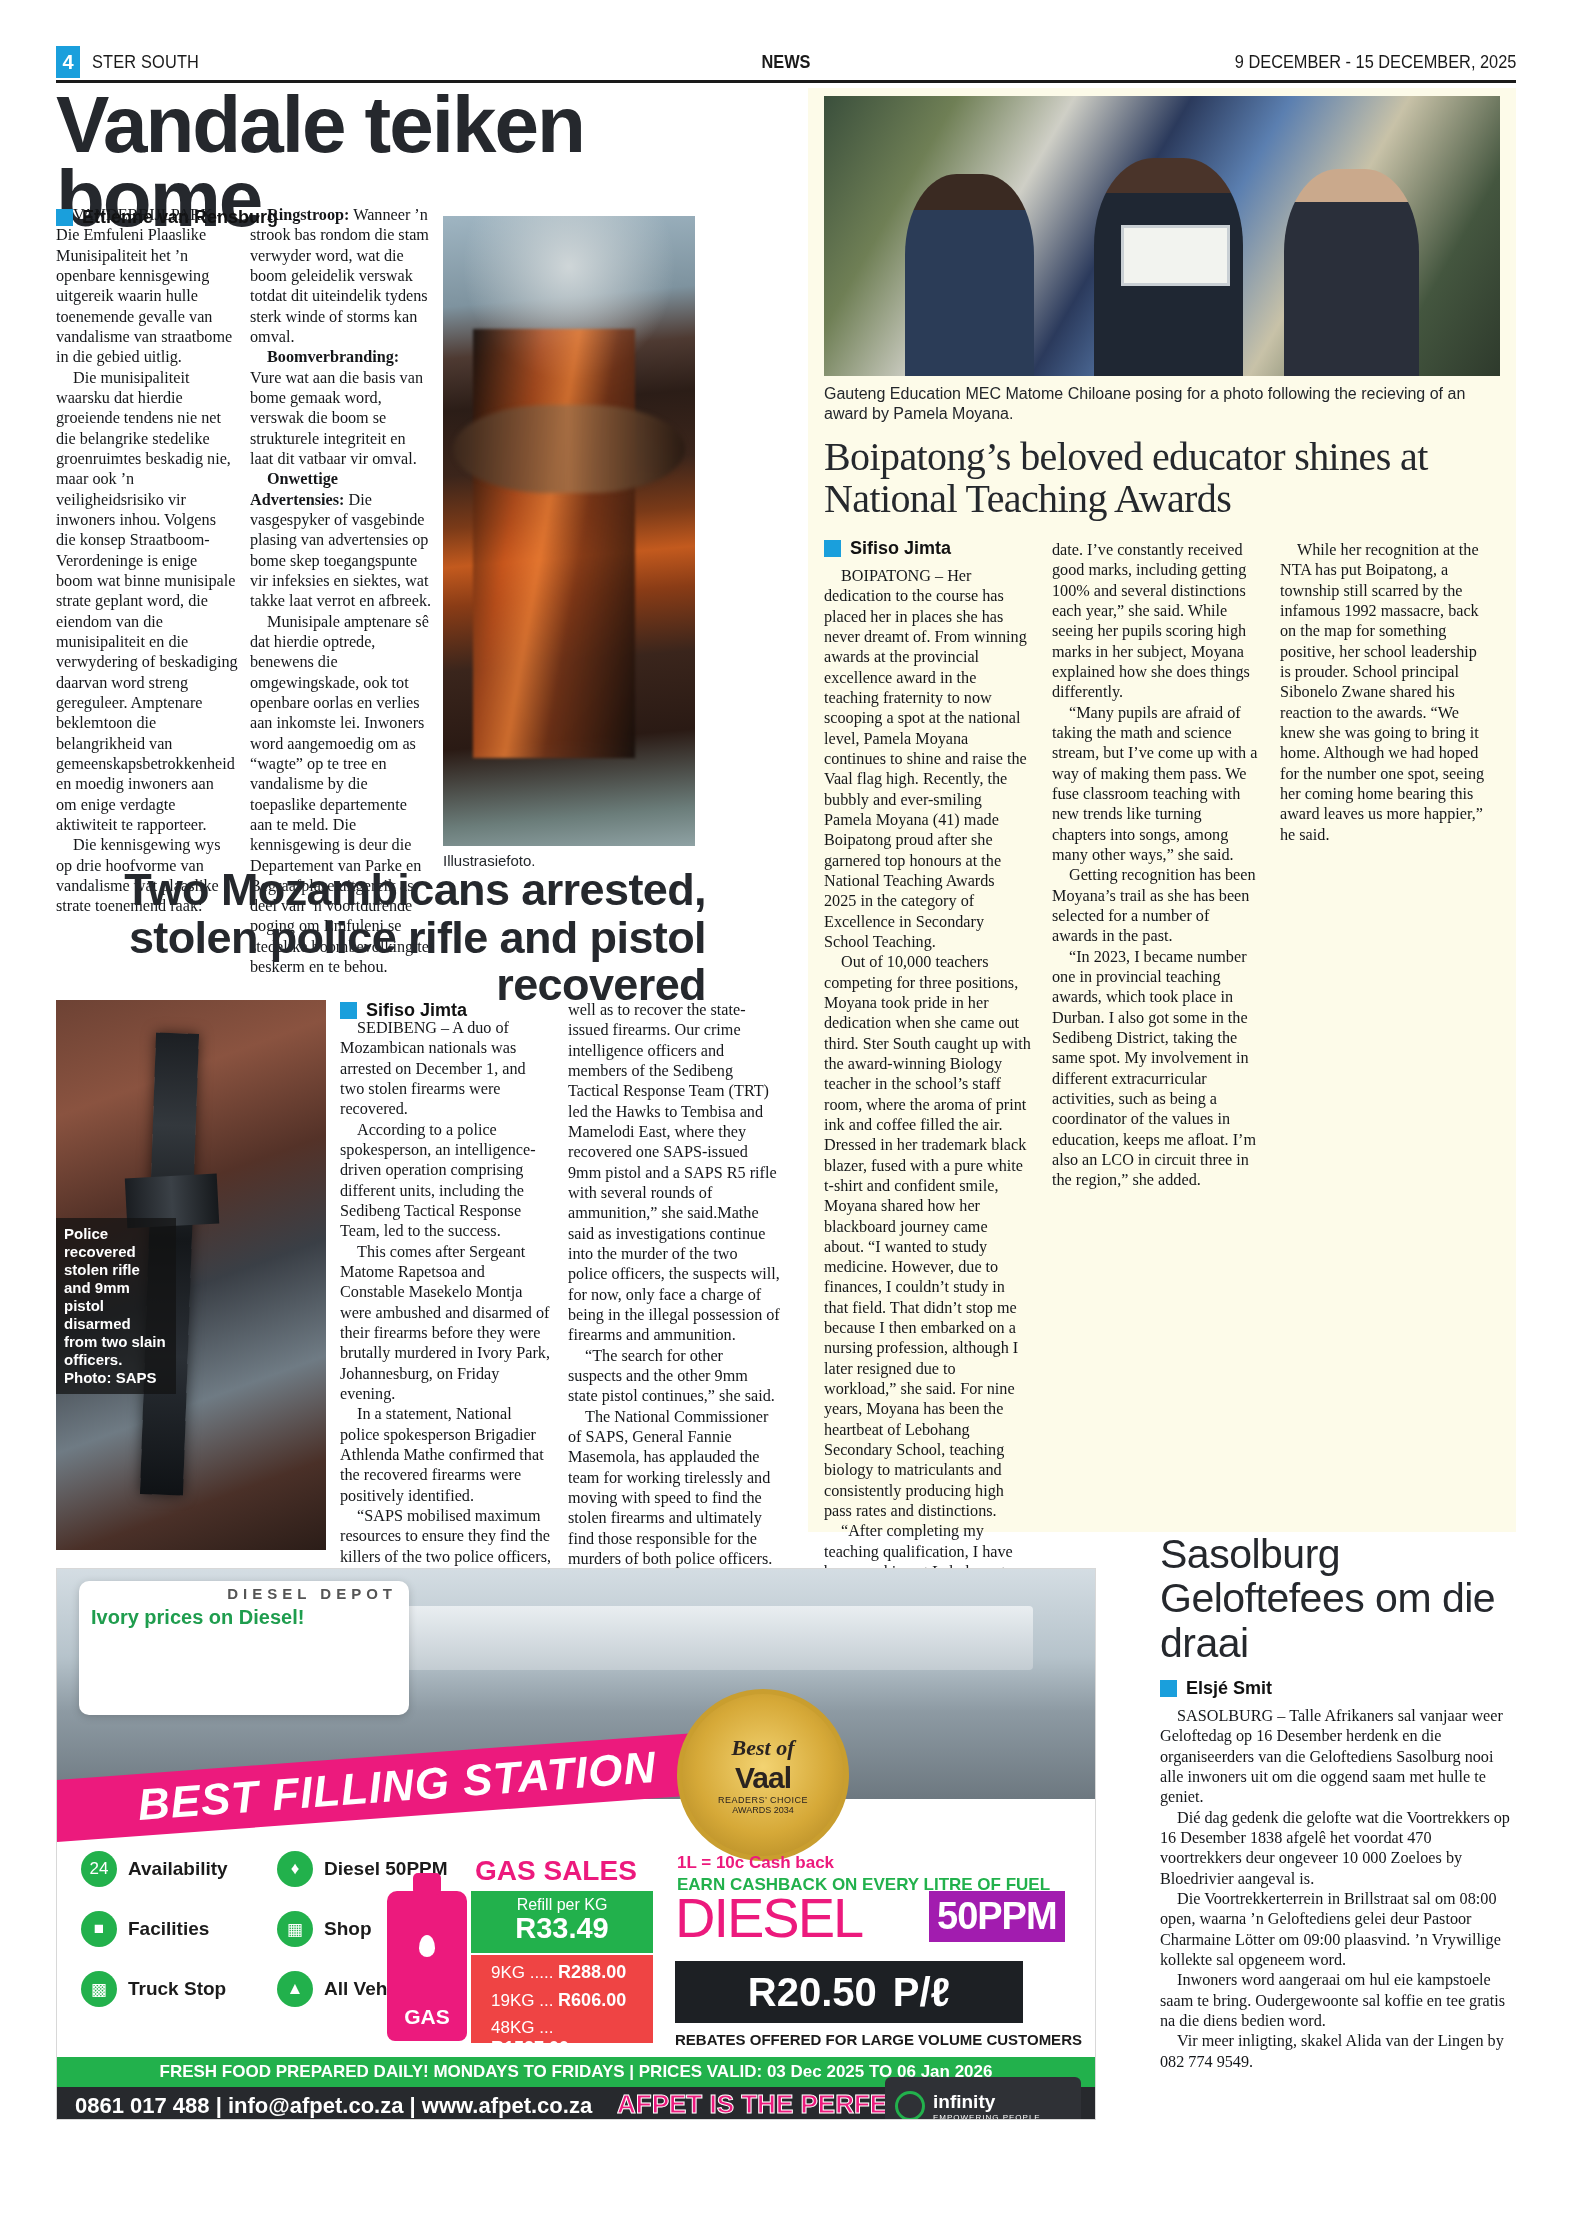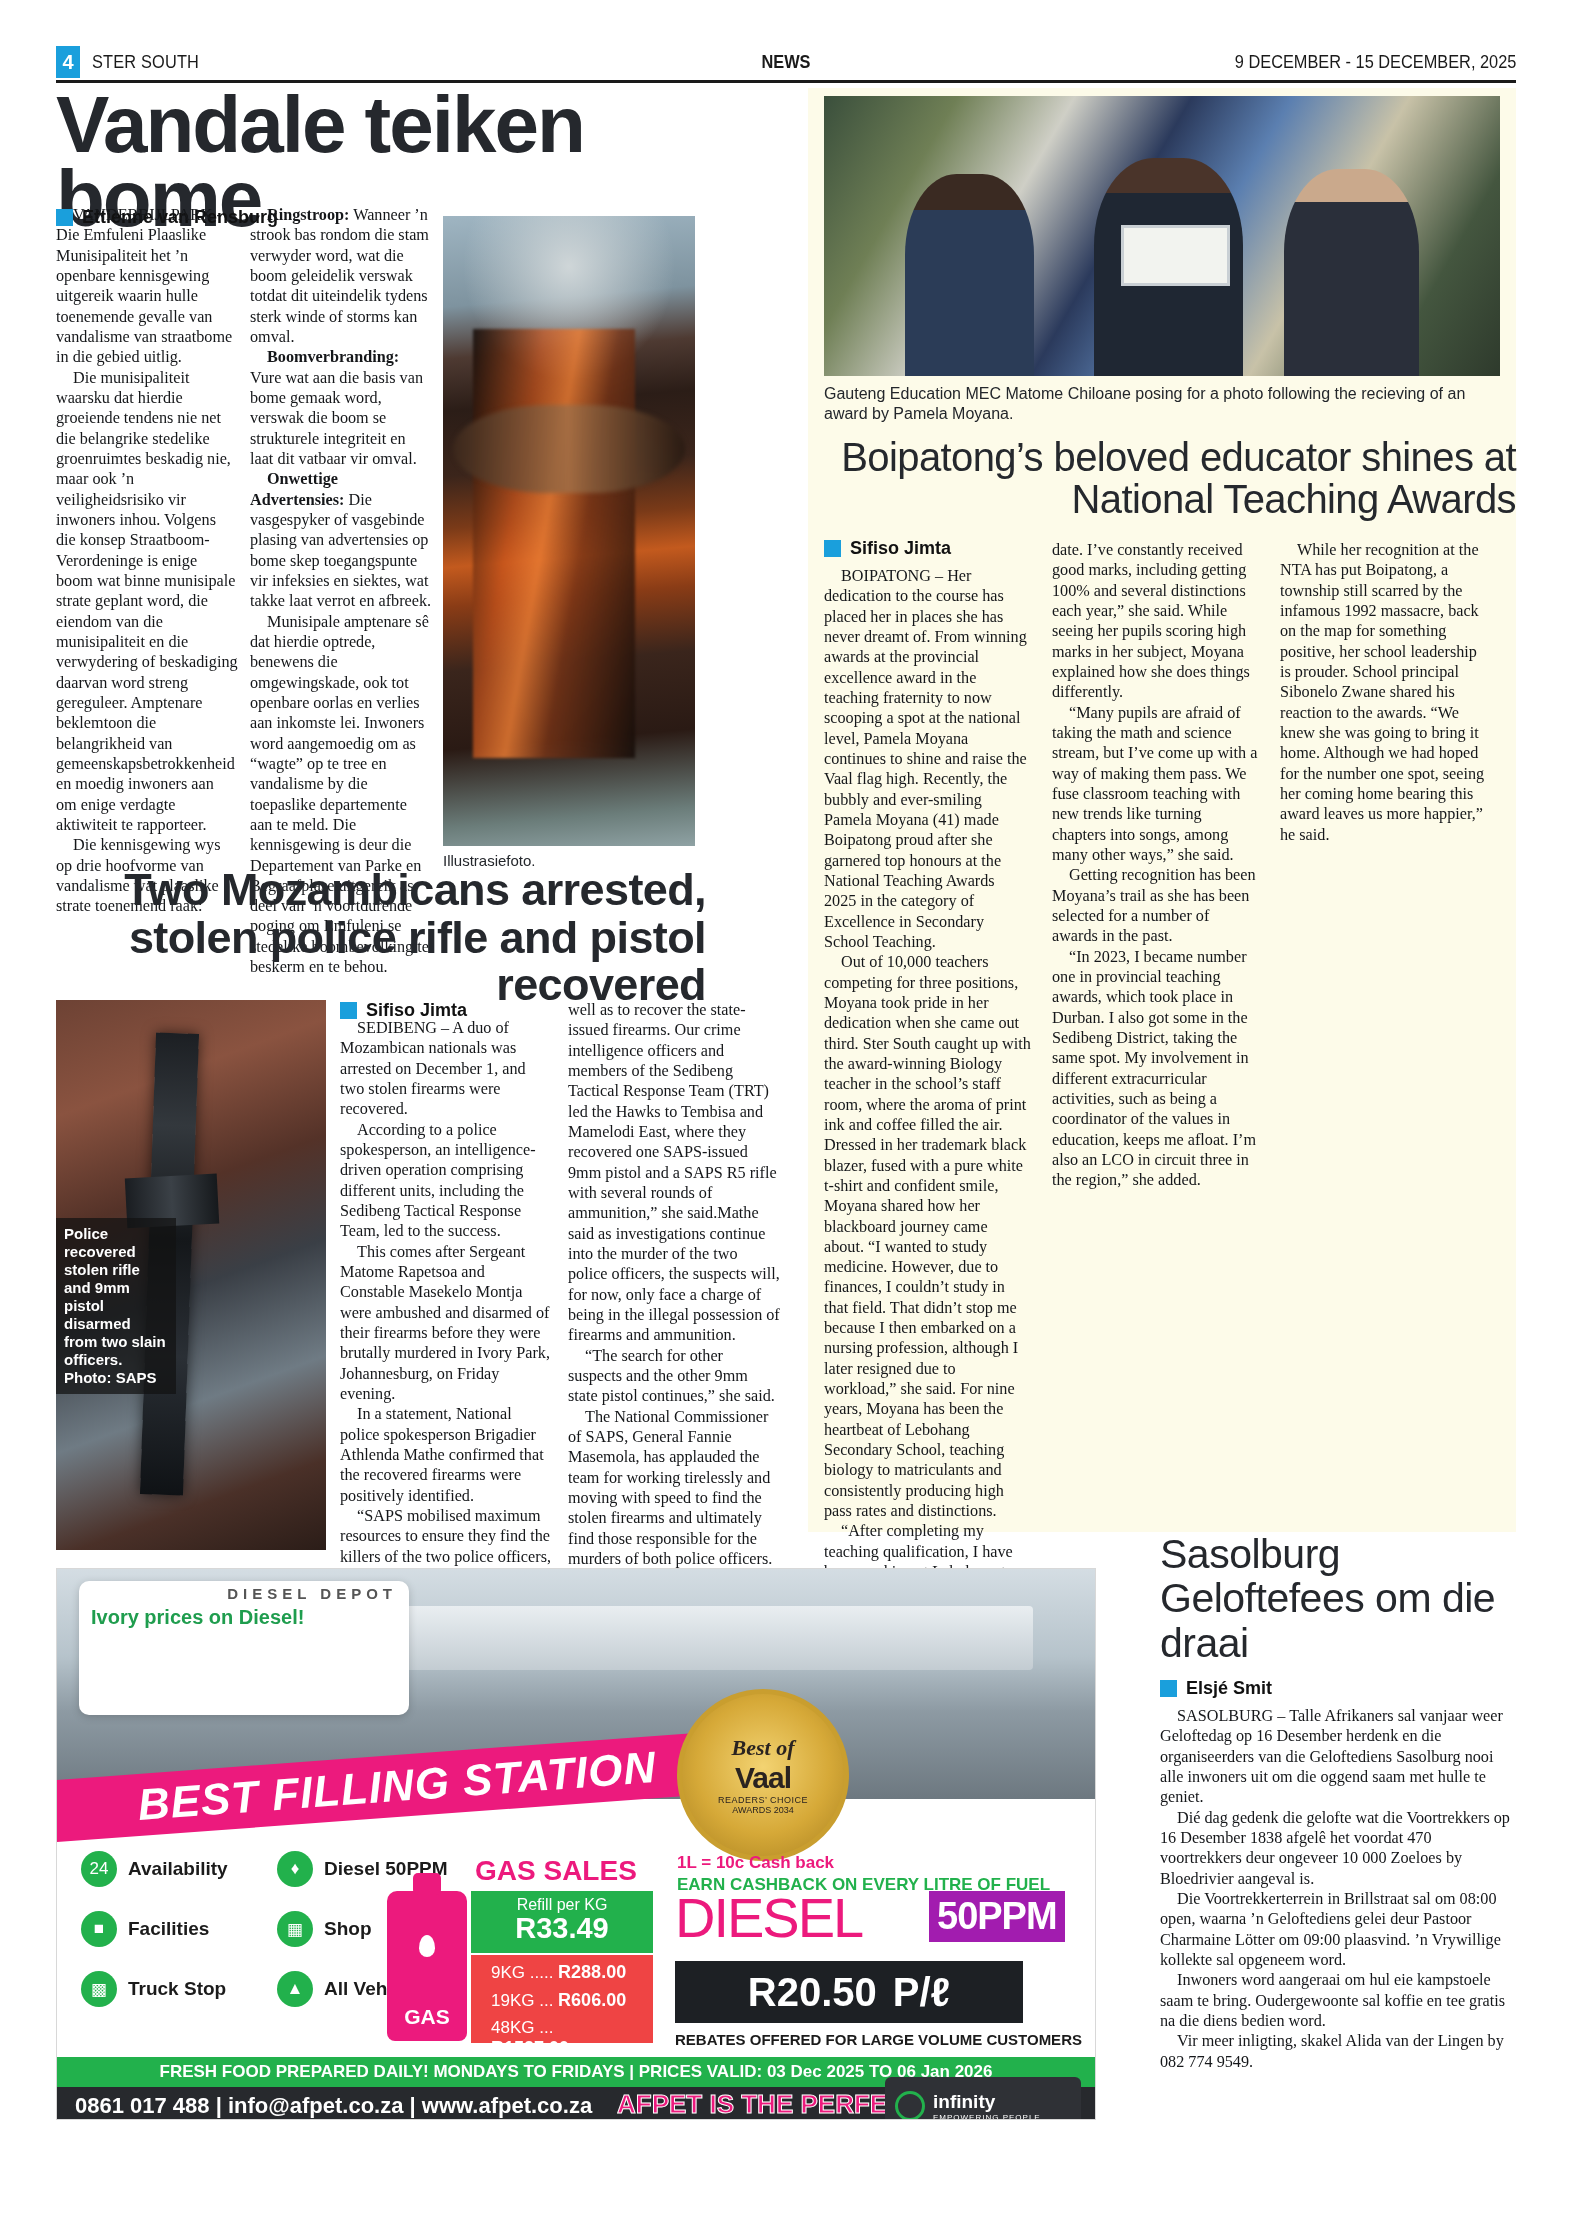--- a/index.html
+++ b/index.html
@@ -47,22 +47,22 @@
     position: absolute; left: 56px; top: 88px; width: 640px;
     font-family: "Liberation Sans", sans-serif; font-weight: bold;
     font-size: 80px; line-height: .92; color: #25282d; letter-spacing: -2px;
   }
   .hl-two {
     position: absolute; left: 56px; top: 866px; width: 650px;
     font-family: "Liberation Sans", sans-serif; font-weight: bold;
     font-size: 45px; line-height: 1.06; color: #25282d; letter-spacing: -.6px; text-align: right;
   }
   .hl-boi {
-    font-family: Liberation Sans, sans-serif; font-weight: normal;
-    font-size: 40px; line-height: 1.05; color: #25282d; letter-spacing: -.6px; text-align: right;
+    font-family: Liberation Serif, serif; font-weight: normal;
+    font-size: 40px; line-height: 1.05; color: #25282d; letter-spacing: -.6px;
   }
   .hl-sas {
     position: absolute; left: 1160px; top: 1532px; width: 356px;
     font-family: "Liberation Sans", sans-serif; font-weight: normal;
     font-size: 41px; line-height: 1.08; color: #25282d; letter-spacing: -.5px;
   }
 
   
   .col { font-family: "Liberation Serif", serif; font-size: 16.2px; line-height: 1.255; color: #15171a; text-align: left; }
   .col p { text-indent: 17px; margin: 0; }

